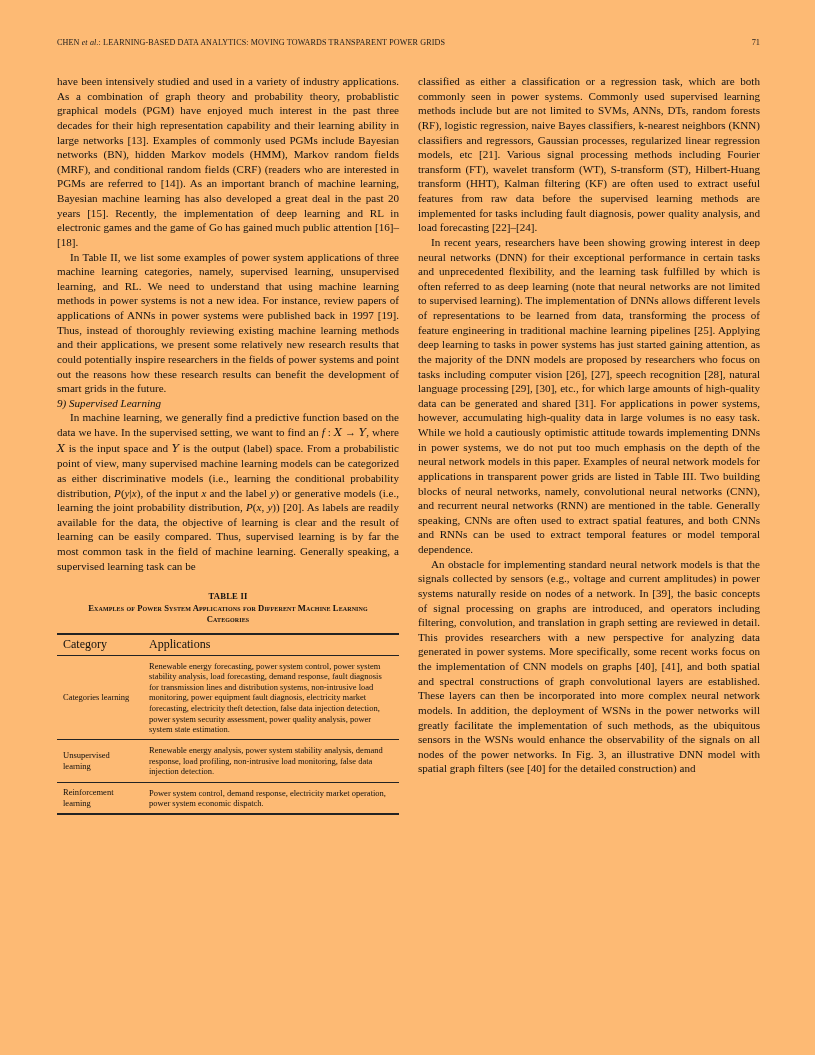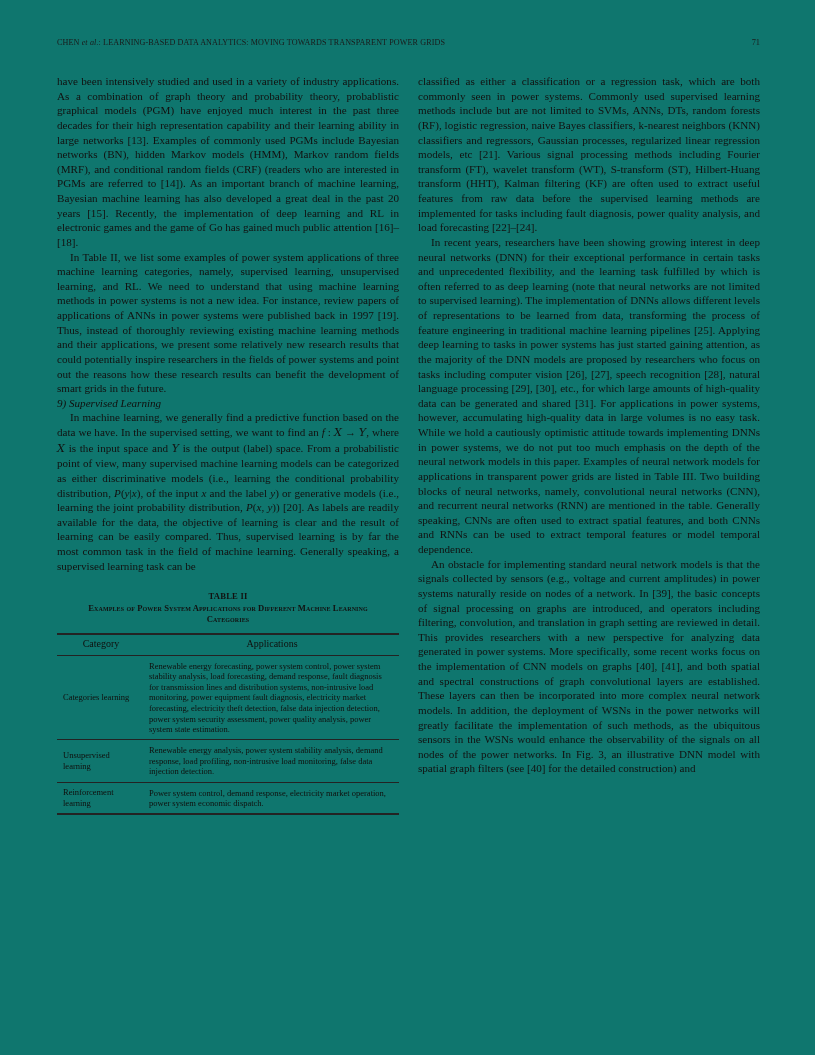--- a/index.html
+++ b/index.html
@@ -13,21 +13,21 @@
     font-family: "Liberation Serif", "DejaVu Serif", serif;
     color: #100f0d;
     position: relative;
     overflow: hidden;
   }
   .page {
     position: absolute;
     left: 0; top: 0;
     width: 815px;
     height: 1055px;
-    background: #0f766e;
+    background: #fdba74;
   }
 
   
   .runhead {
     position: absolute;
     left: 57px;
     top: 38px;
     width: 703px;
     height: 14px;
     display: flex;
@@ -131,24 +131,24 @@
     width: 342px;
     table-layout: fixed;
     font-size: 8.5px;
     line-height: 10.6px;
   }
   table.tbl col.c-cat { width: 86px; }
   table.tbl col.c-app { width: 256px; }
 
   table.tbl thead th {
     font-weight: normal;
-    text-align: center;
+    text-align: left;
     padding: 4px 4px 5px 6px;
     vertical-align: bottom;
-    font-size: 10px;
+    font-size: 12px;
   }
   table.tbl thead tr {
     border-top: 2.1px solid #232323;
     border-bottom: 1.1px solid #232323;
   }
   table.tbl tbody td {
     padding: 4px 6px 4.5px 6px;
     vertical-align: middle;
     border-bottom: 1.1px solid #232323;
   }

